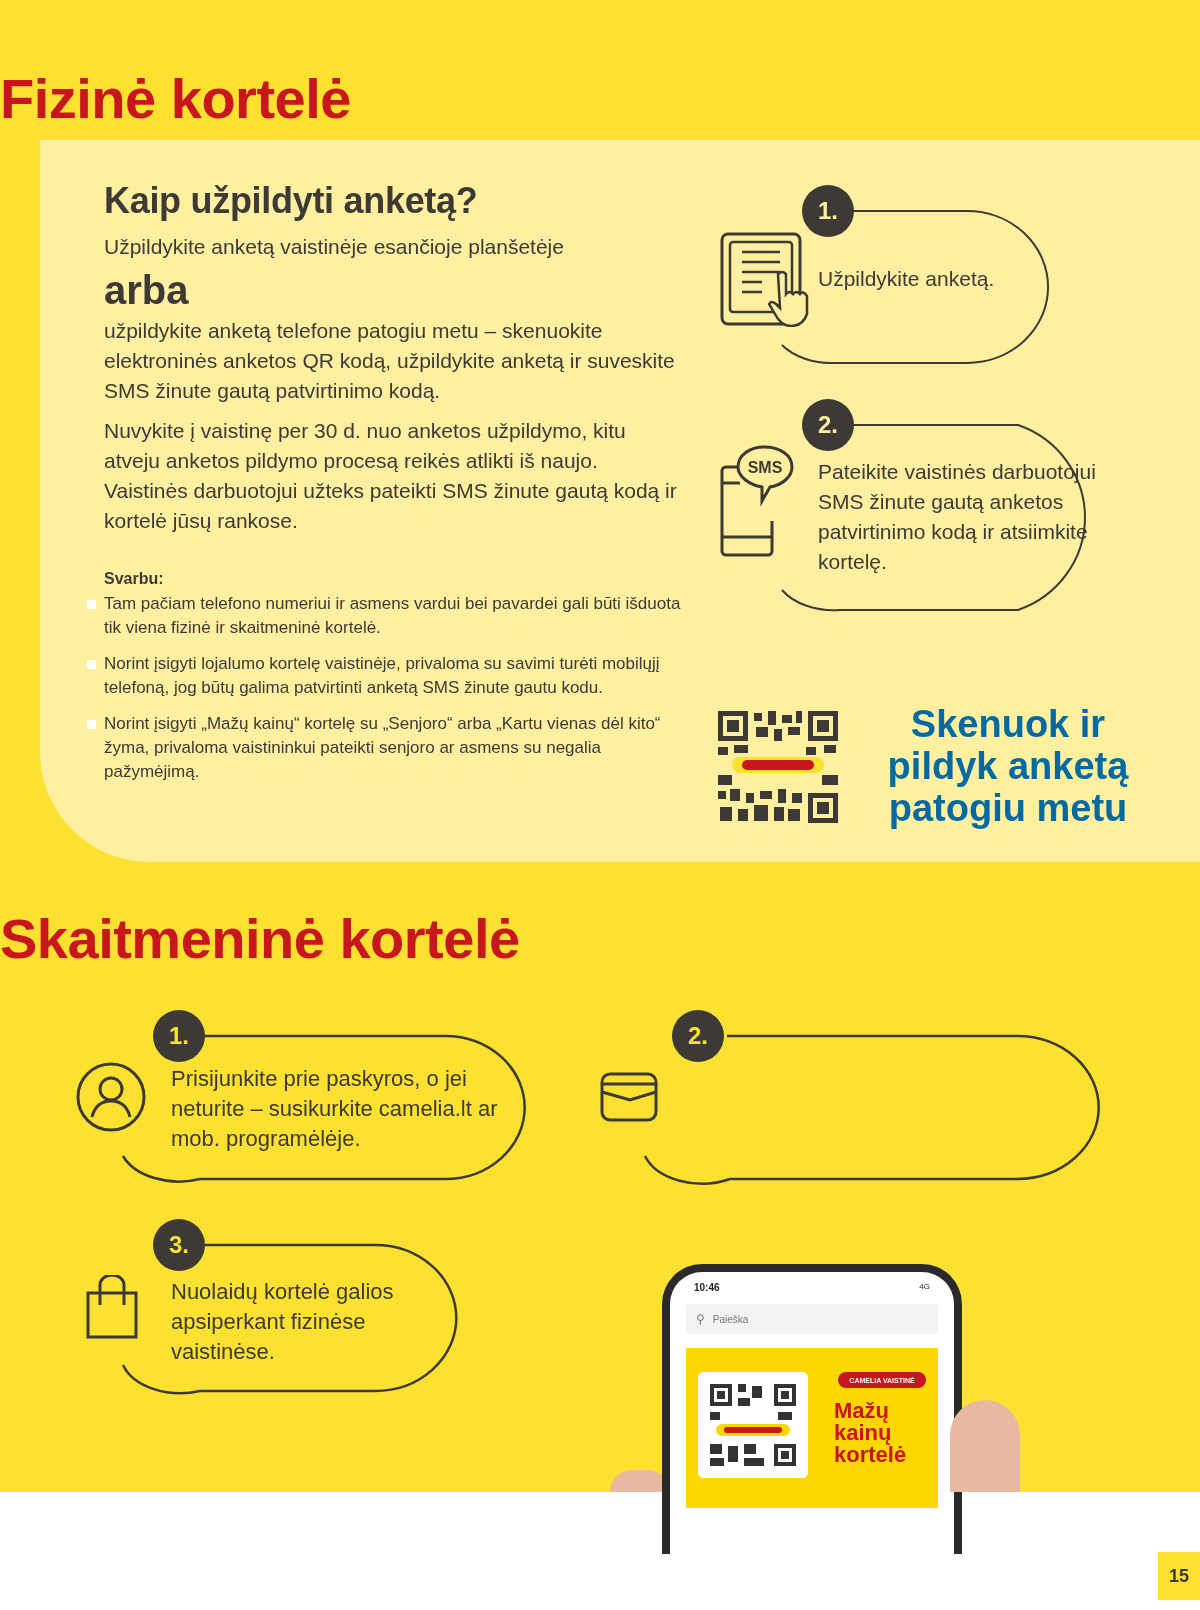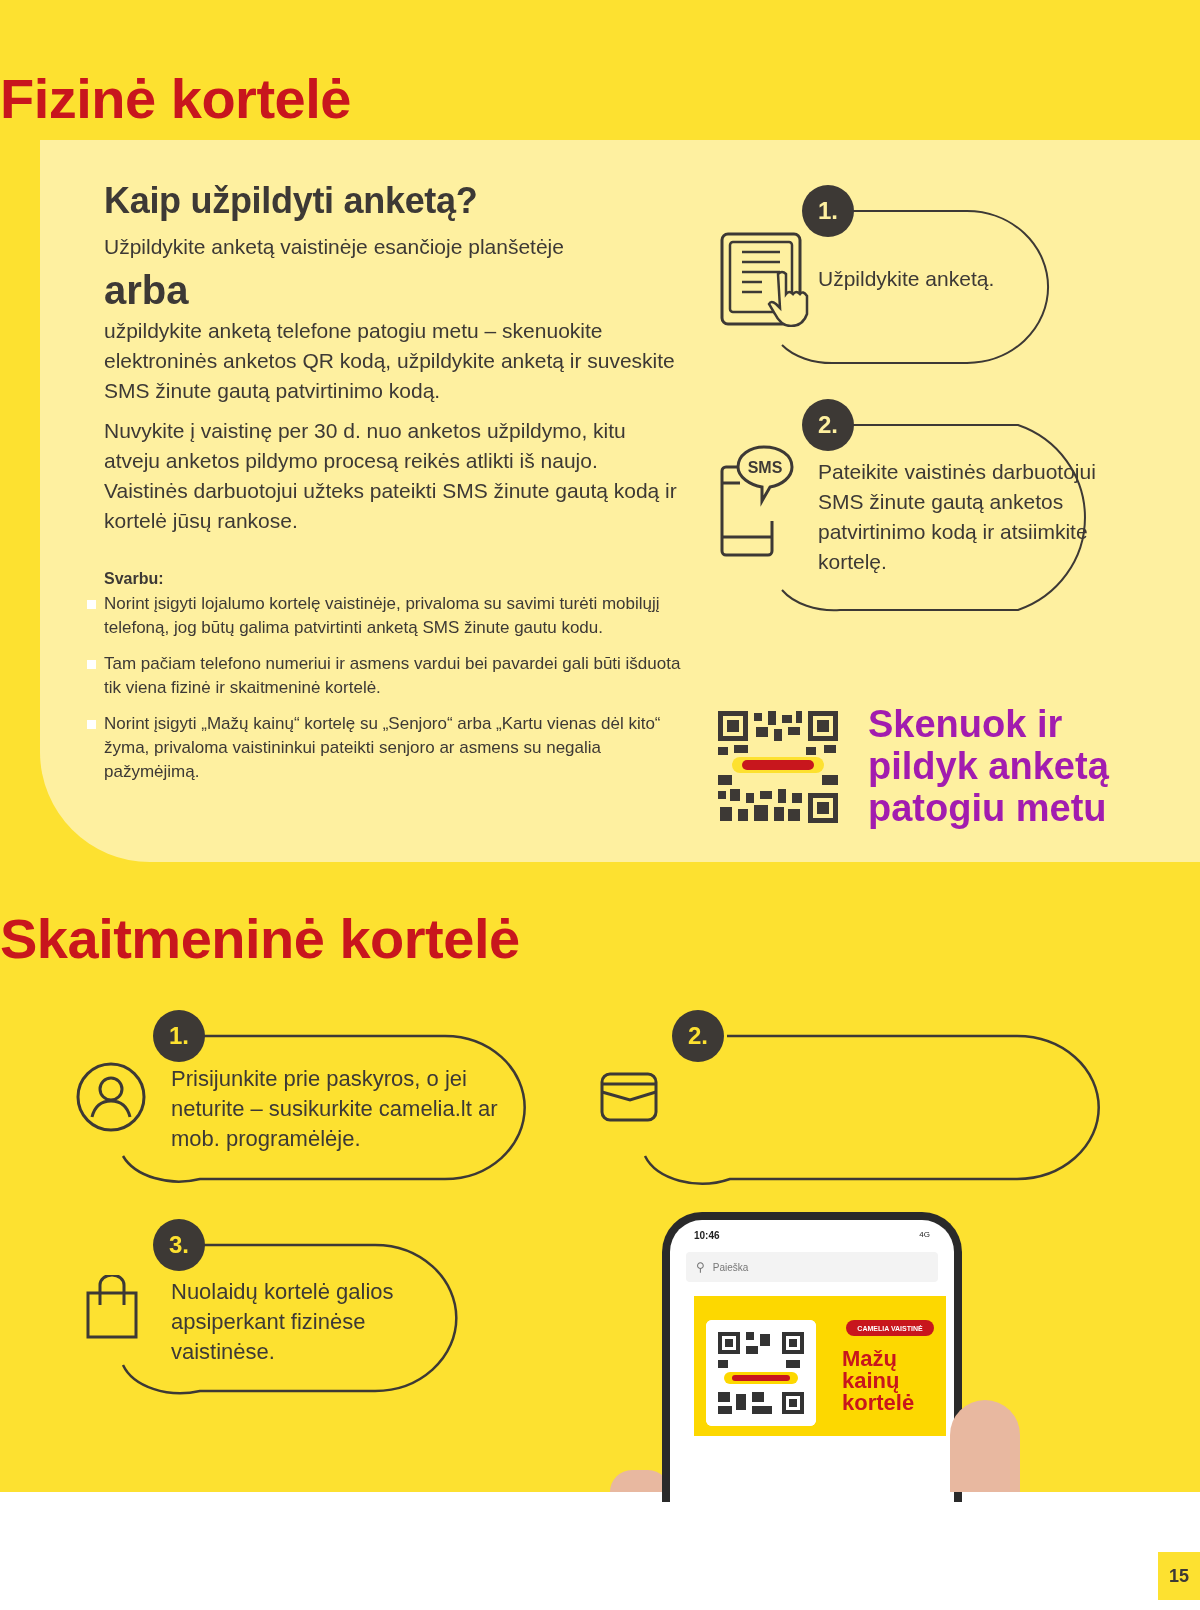--- a/index.html
+++ b/index.html
@@ -49,36 +49,36 @@
     background: #3d3935; color: #fef0a0; font-weight: bold; font-size: 24px;
     display: flex; align-items: center; justify-content: center;
   }
   .pill-outline { position: absolute; }
   .step-text { position: absolute; font-size: 21px; line-height: 30px; color: #3d3935; }
   .step-text.dark { font-size: 22px; }
 
   .icon { position: absolute; }
 
   .scan-block { position: absolute; left: 716px; top: 703px; width: 460px; height: 125px; }
-  .scan-text { position: absolute; left: 152px; top: 0; font-size: 38px; font-weight: bold; line-height: 42px; color: #a21caf; }
+  .scan-text { position: absolute; left: 152px; top: 0; font-size: 38px; font-weight: bold; line-height: 42px; color: #0369a1; text-align: center; }
 
   .phone {
-    position: absolute; left: 662px; top: 1212px; width: 300px; height: 290px;
+    position: absolute; left: 662px; top: 1264px; width: 300px; height: 290px;
     border: 8px solid #2a2a2a; border-bottom: none;
     border-radius: 40px 40px 0 0; background: #ffffff; overflow: hidden;
   }
   .status-time { position: absolute; left: 24px; top: 10px; font-size: 10px; font-weight: bold; color: #222; }
   .status-right { position: absolute; right: 24px; top: 10px; font-size: 8px; color: #222; }
   .search-bar {
     position: absolute; left: 16px; top: 32px; width: 252px; height: 30px;
     background: #f3f3f3; border-radius: 4px; display: flex; align-items: center; padding-left: 10px;
     font-size: 10px; color: #777;
   }
   .card {
-    position: absolute; left: 16px; top: 76px; width: 252px; height: 140px; background: #fdd800; margin-left: 8px;
+    position: absolute; left: 16px; top: 76px; width: 252px; height: 160px; background: #fdd800;
   }
   .card-qr { position: absolute; left: 12px; top: 24px; width: 110px; height: 106px; background: #fff; border-radius: 6px; }
   .card-logo {
     position: absolute; left: 152px; top: 24px; width: 88px; height: 16px; background: #c8161d;
     border-radius: 8px; color: #fff; font-size: 7px; font-weight: bold; display: flex; align-items: center; justify-content: center;
   }
   .card-title { position: absolute; left: 148px; top: 52px; color: #c8161d; font-weight: bold; font-size: 22px; line-height: 22px; }
   .finger {
     position: absolute; left: 950px; top: 1400px; width: 70px; height: 92px;
     background: #e8b8a0; border-radius: 35px 35px 0 0;
@@ -104,22 +104,22 @@
 <div class="panel"></div>
 
 <div class="left-col">
   <h2 class="h2">Kaip užpildyti anketą?</h2>
   <p class="p p1">Užpildykite anketą vaistinėje esančioje planšetėje</p>
   <p class="arba">arba</p>
   <p class="p p2">užpildykite anketą telefone patogiu metu – skenuokite elektroninės anketos QR kodą, užpildykite anketą ir suveskite SMS žinute gautą patvirtinimo kodą.</p>
   <p class="p p3">Nuvykite į vaistinę per 30 d. nuo anketos užpildymo, kitu atveju anketos pildymo procesą reikės atlikti iš naujo. Vaistinės darbuotojui užteks pateikti SMS žinute gautą kodą ir kortelė jūsų rankose.</p>
   <p class="svarbu">Svarbu:</p>
   <ul class="bullets">
+    <li><span class="sq"></span><span>Tam pačiam telefono numeriui ir asmens vardui bei pavardei gali būti išduota tik viena fizinė ir skaitmeninė kortelė.</span></li>
     <li><span class="sq"></span><span>Norint įsigyti lojalumo kortelę vaistinėje, privaloma su savimi turėti mobilųjį telefoną, jog būtų galima patvirtinti anketą SMS žinute gautu kodu.</span></li>
-    <li><span class="sq"></span><span>Tam pačiam telefono numeriui ir asmens vardui bei pavardei gali būti išduota tik viena fizinė ir skaitmeninė kortelė.</span></li>
     <li><span class="sq"></span><span>Norint įsigyti „Mažų kainų“ kortelę su „Senjoro“ arba „Kartu vienas dėl kito“ žyma, privaloma vaistininkui pateikti senjoro ar asmens su negalia pažymėjimą.</span></li>
   </ul>
 </div>
 
 <div class="step" style="left:700px; top:180px; width:380px; height:190px;">
   <svg class="pill-outline" style="left:0;top:0" width="380" height="190">
     <path d="M130 31 H 267 A 80 75 0 0 1 267 183 H 135 A 60 40 0 0 1 82 165" fill="none" stroke="#3d3935" stroke-width="2"></path>
   </svg>
   <div class="badge" style="left:102px; top:5px;">1.</div>
   <svg class="icon" style="left:20px; top:52px" width="100" height="95" viewBox="0 0 100 95">

